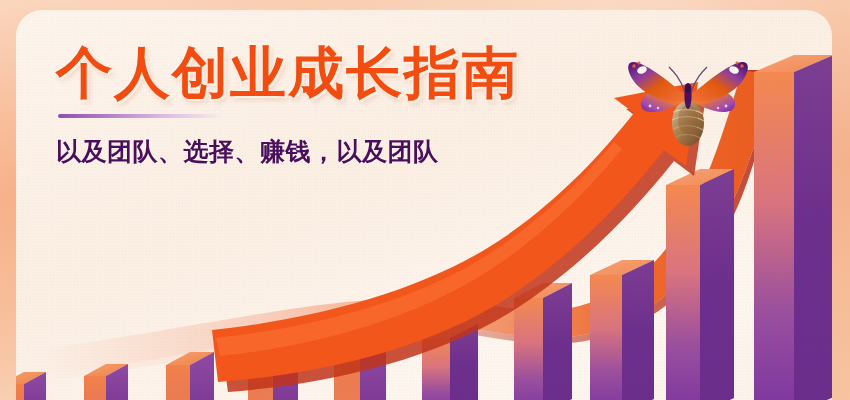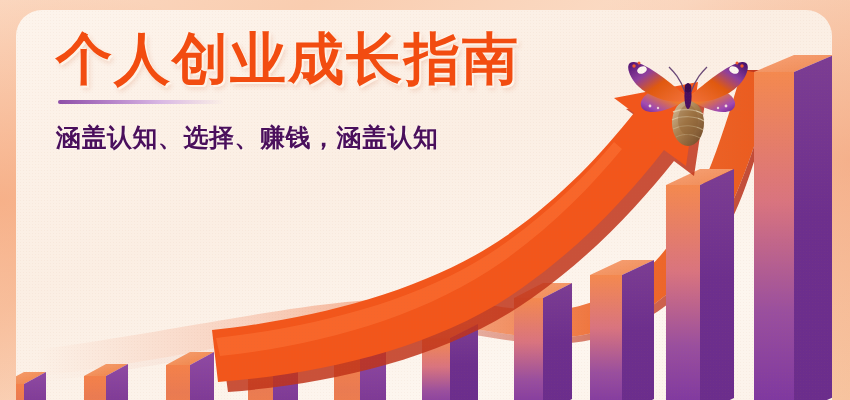--- a/index.html
+++ b/index.html
@@ -42,21 +42,21 @@
   }
 
   
   .chart{
     position:absolute; left:0; top:0; width:850px; height:400px;
     pointer-events:none;
   }
 
   
   .text-block{
-    position:absolute; left:40px; top:20px; width:610px; z-index:6;
+    position:absolute; left:40px; top:34px; width:610px; z-index:6;
   }
   .title{
     font-size:56px;
     font-weight:bold;
     letter-spacing:2px;
     line-height:1.04;
     color:#f24c10;
     -webkit-text-stroke:1.5px #fdf2e8;
     paint-order:stroke fill;
     text-shadow:
@@ -300,18 +300,18 @@
 
         <ellipse cx="0" cy="-2" rx="3.6" ry="13" fill="#4a1060"></ellipse>
         <ellipse cx="0" cy="-10" rx="3.4" ry="4.4" fill="#3a0b50"></ellipse>
       </g>
     </svg>
 
     <div class="text-block">
       <div class="title">个人创业成长指南</div>
       <div class="divider"></div>
       <div class="subtitle">
-        <span class="ln">涵盖认知、选择、赚钱，涵盖认知</span>
+        <span class="ln">以及团队、选择、赚钱，以及团队</span>
       </div>
     </div>
 
   </div>
 </div>
 
 </body></html>

